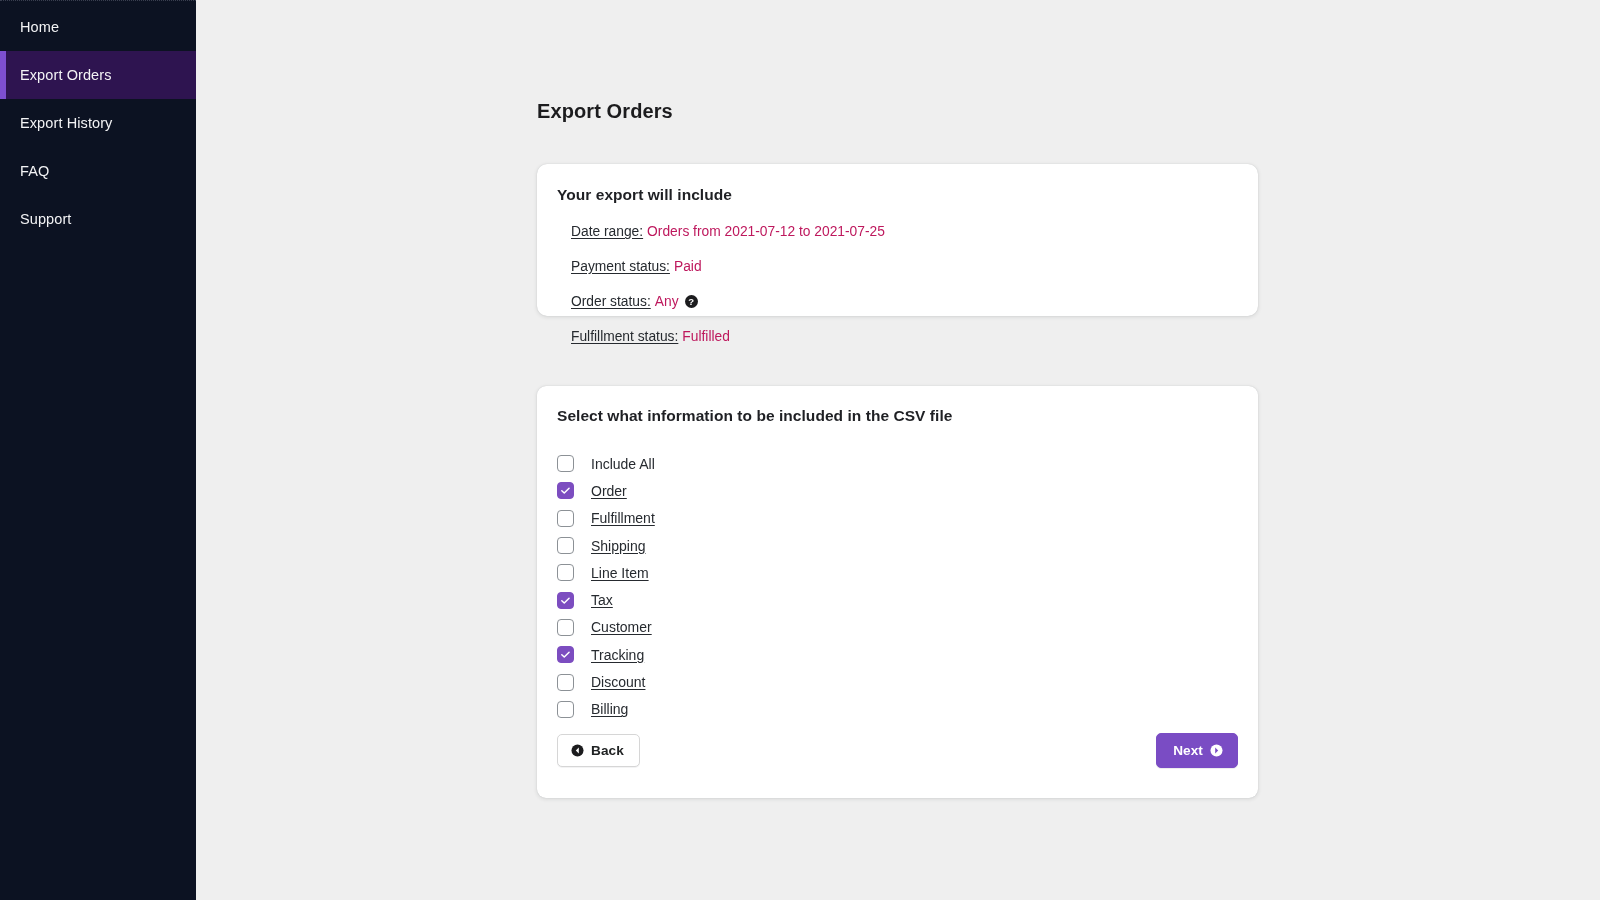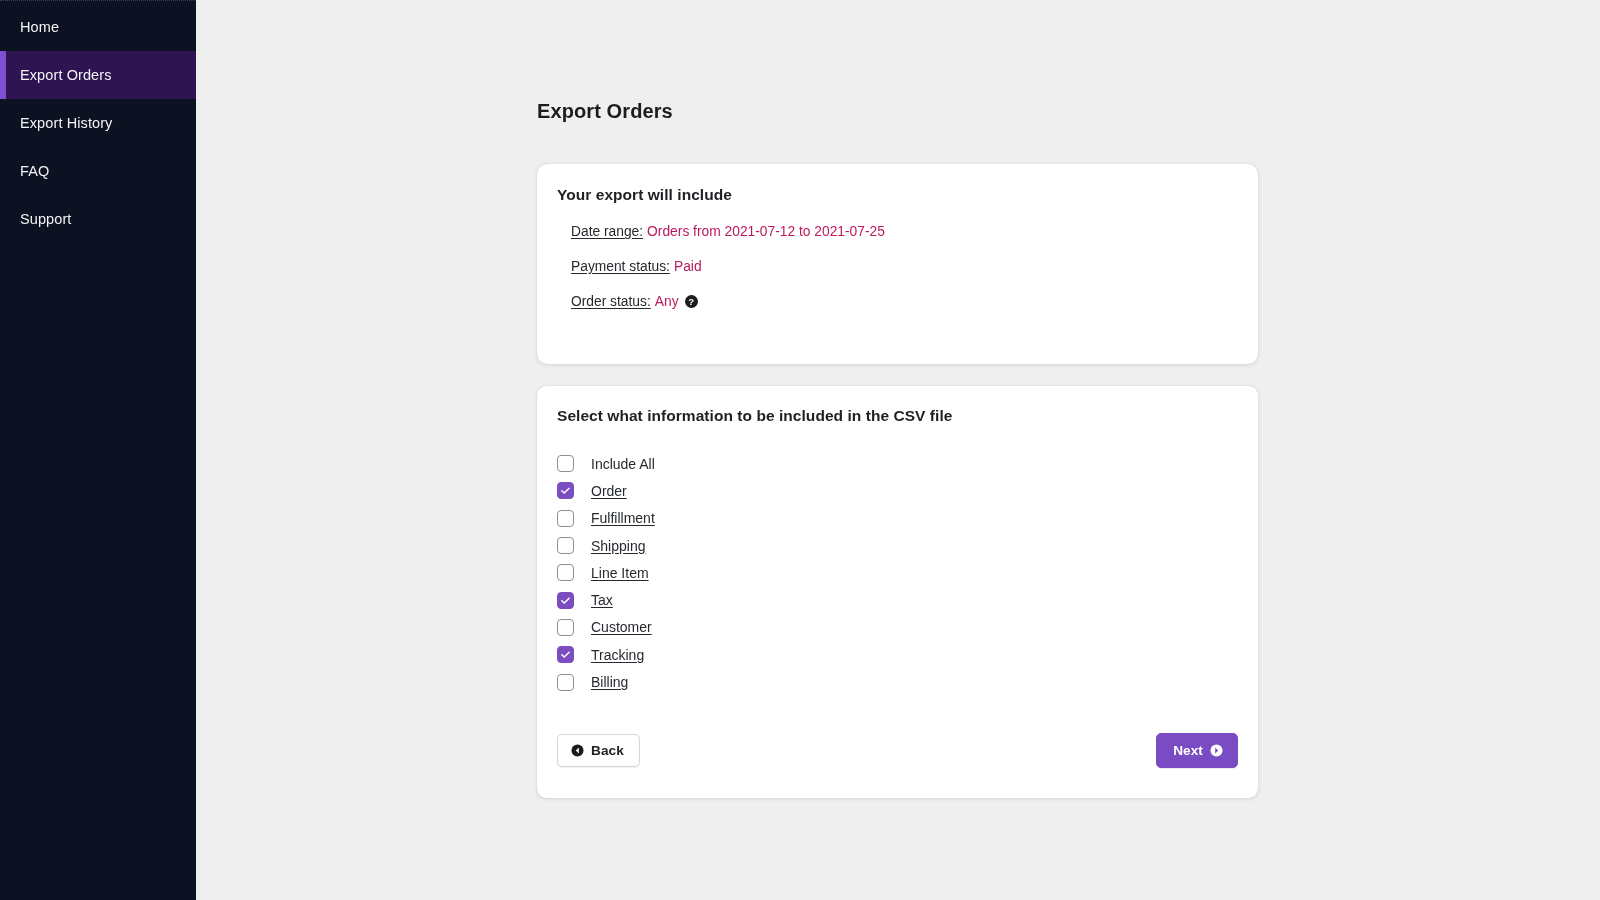--- a/index.html
+++ b/index.html
@@ -80,21 +80,21 @@
 
   .card {
     position: absolute;
     left: 341px;
     width: 721px;
     background: #ffffff;
     border-radius: 9px;
     box-shadow: 0 0 1px rgba(22,29,37,.18), 0 1px 4px rgba(22,29,37,.12);
   }
 
-  #card-summary { top: 164px; height: 200px; border-radius: 10px; }
+  #card-summary { top: 164px; height: 152px; border-radius: 10px; }
   #card-fields  { top: 386px; height: 412px; }
 
   .card-title {
     font-size: 15.5px;
     font-weight: 600;
     color: #1f2024;
     letter-spacing: .05px;
   }
 
   #card-summary .card-title { margin: 22px 0 0 20px; }
@@ -263,20 +263,24 @@
           </li>
           <li class="summary-row">
             <span class="summary-label">Payment status:</span>
             <span class="summary-value">Paid</span>
           </li>
           <li class="summary-row">
             <span class="summary-label">Order status:</span>
             <span class="summary-value">Any</span>
             <span class="help-icon">?</span>
           </li>
+          <li class="summary-row">
+            <span class="summary-label">Fulfillment status:</span>
+            <span class="summary-value">Fulfilled</span>
+          </li>
         </ul>
     </section>
 
     <section class="card" id="card-fields">
       <h2 class="card-title">Select what information to be included in the CSV file</h2>
       <ul class="check-list" id="check-list">
           <li class="check-row">
             <span class="checkbox"></span>
             <span class="check-label">Include All</span>
           </li>
@@ -312,20 +316,24 @@
             <span class="checkbox"></span>
             <span class="check-label underlined">Customer</span>
           </li>
           <li class="check-row">
             <span class="checkbox checked">
               <svg width="11" height="11" viewBox="0 0 16 16" aria-hidden="true">
                 <path d="M2.6 8.3 L6.2 11.7 L13.2 4.6" fill="none" stroke="#ffffff" stroke-width="2.1" stroke-linecap="round" stroke-linejoin="round"></path>
               </svg>
             </span>
             <span class="check-label underlined">Tracking</span>
+          </li>
+          <li class="check-row">
+            <span class="checkbox"></span>
+            <span class="check-label underlined">Discount</span>
           </li>
           <li class="check-row">
             <span class="checkbox"></span>
             <span class="check-label underlined">Billing</span>
           </li>
         </ul>
 
       <div class="button-row">
         <button class="btn btn-back">
           <span>

